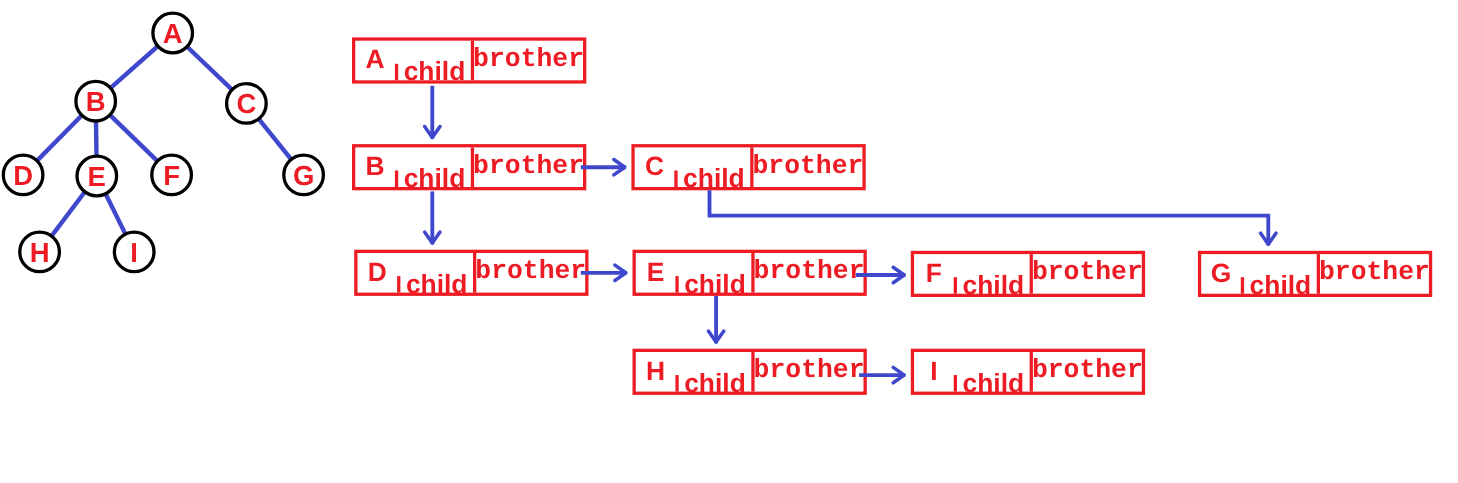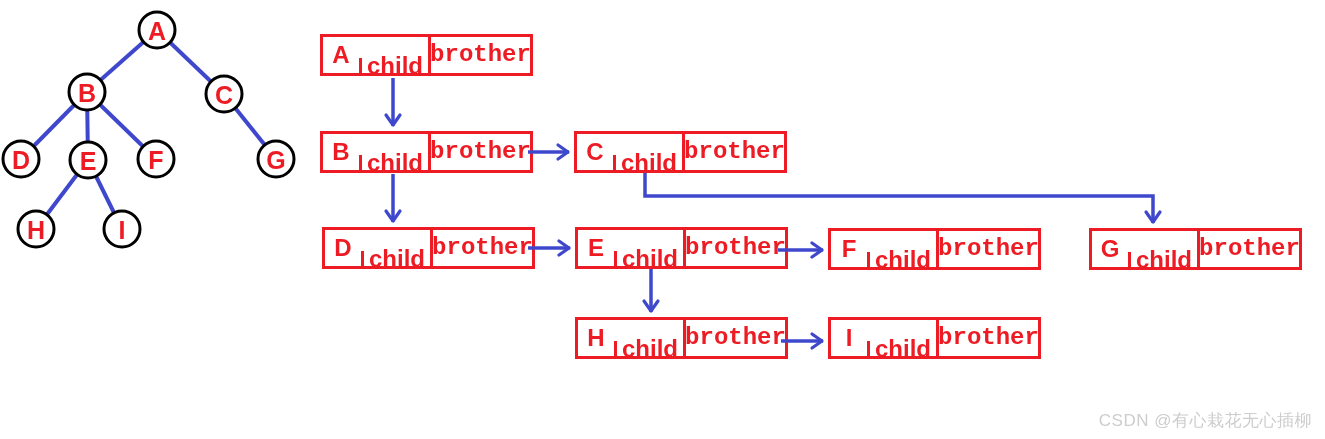--- a/index.html
+++ b/index.html
@@ -145,14 +145,13 @@
         <polyline points="393,78 393,126" fill="none" stroke="#3f48cc" stroke-width="3.5" stroke-linejoin="miter" marker-end="url(#ah)"></polyline>
         <polyline points="528,152 569,152" fill="none" stroke="#3f48cc" stroke-width="3.5" stroke-linejoin="miter" marker-end="url(#ah)"></polyline>
         <polyline points="393,174 393,222" fill="none" stroke="#3f48cc" stroke-width="3.5" stroke-linejoin="miter" marker-end="url(#ah)"></polyline>
         <polyline points="645,173 645,196 1153,196 1153,223" fill="none" stroke="#3f48cc" stroke-width="3.5" stroke-linejoin="miter" marker-end="url(#ah)"></polyline>
         <polyline points="528,248 570,248" fill="none" stroke="#3f48cc" stroke-width="3.5" stroke-linejoin="miter" marker-end="url(#ah)"></polyline>
         <polyline points="778,250 823,250" fill="none" stroke="#3f48cc" stroke-width="3.5" stroke-linejoin="miter" marker-end="url(#ah)"></polyline>
         <polyline points="651,269 651,312" fill="none" stroke="#3f48cc" stroke-width="3.5" stroke-linejoin="miter" marker-end="url(#ah)"></polyline>
         <polyline points="781,341 823,341" fill="none" stroke="#3f48cc" stroke-width="3.5" stroke-linejoin="miter" marker-end="url(#ah)"></polyline>
       </g>
   </svg>
-  <div id="watermark">CSDN @有心栽花无心插柳</div>
 </div>
 
 </body></html>

